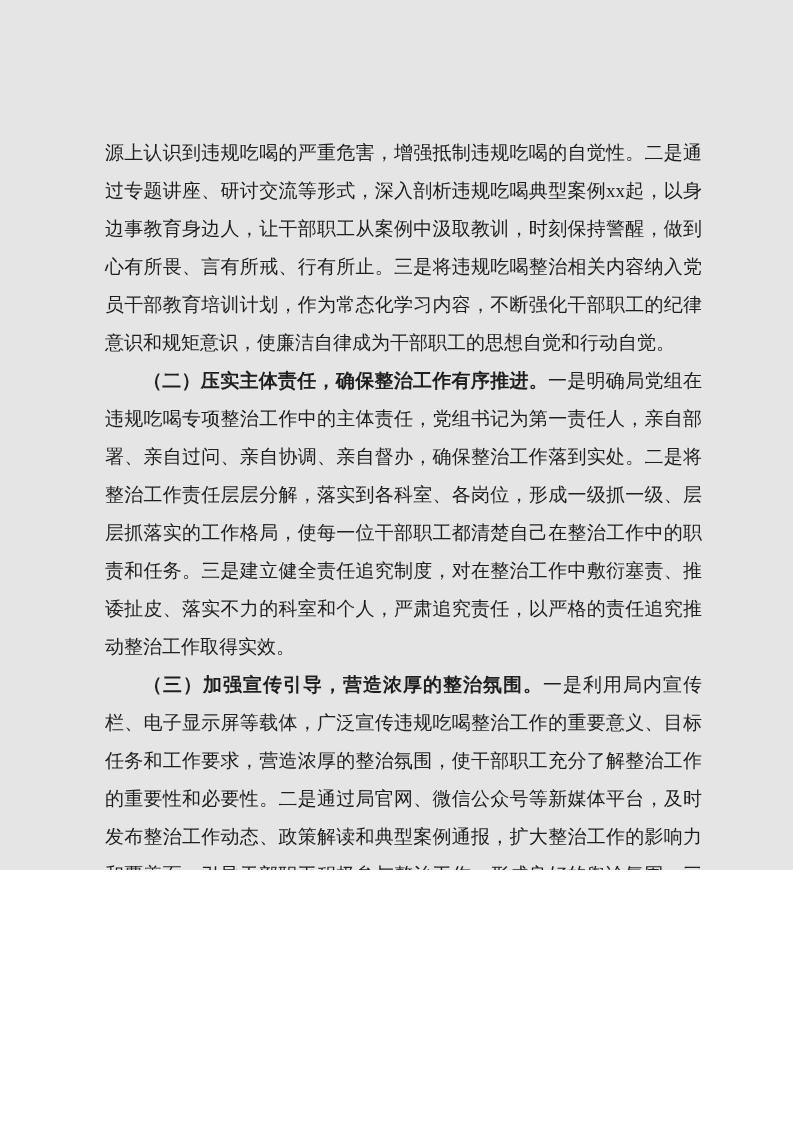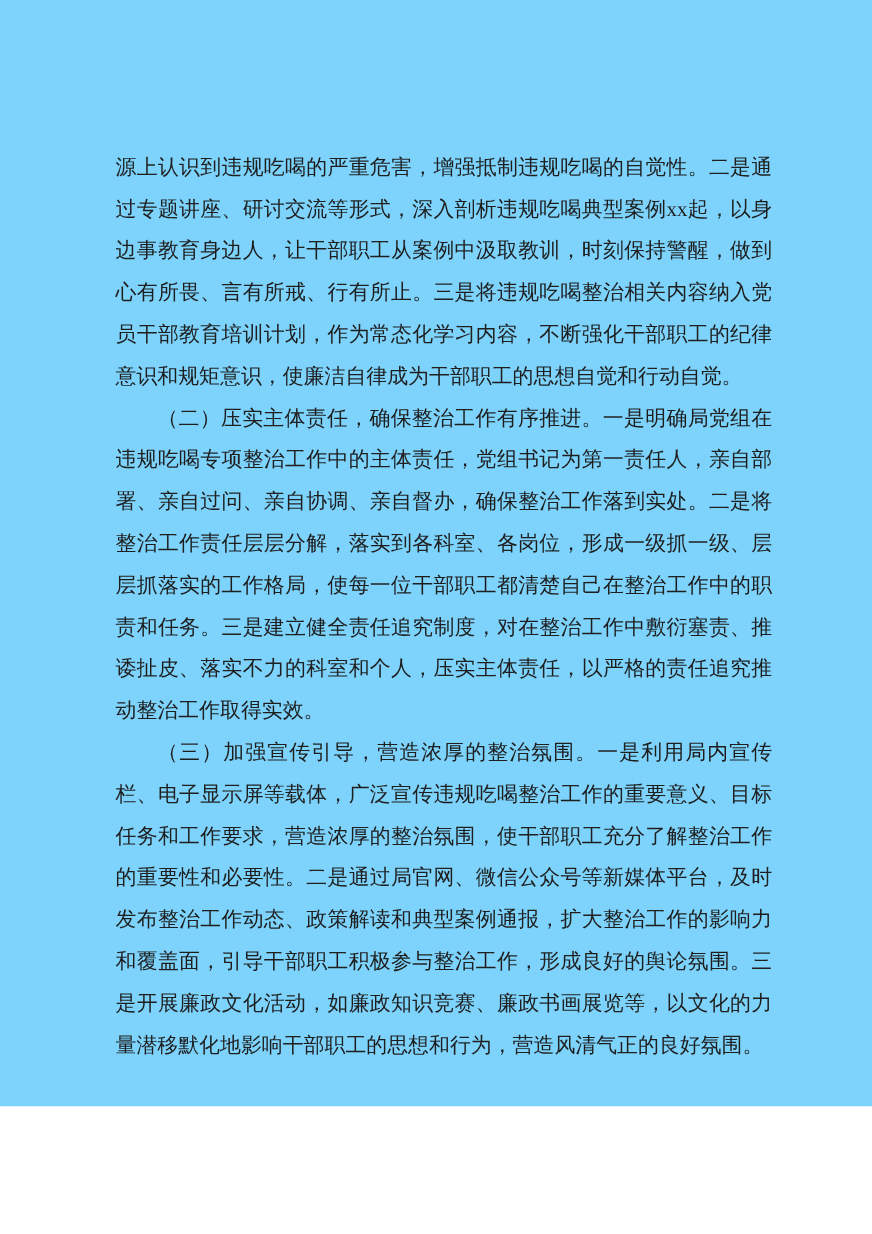--- a/index.html
+++ b/index.html
@@ -3,22 +3,22 @@
 <meta charset="utf-8">
 <style>
   html, body {
     margin: 0;
     padding: 0;
     background: #ffffff;
   }
   .page {
     position: relative;
     width: 793px;
-    height: 1006px;
-    background: #7dd3fc;
+    height: 870px;
+    background: #e5e5e5;
     overflow: hidden;
   }
   .doc-content {
     position: absolute;
     left: 105px;
     top: 134px;
     width: 597px;
     font-family: "Liberation Serif", "DejaVu Serif", serif;
     font-size: 19px;
     line-height: 38px;
@@ -27,35 +27,35 @@
   }
   .para {
     margin: 0;
     padding: 0;
     text-justify: inter-character;
   }
   .para.indent {
     text-indent: 2em;
   }
   .run.bold {
-    font-weight: 400;
+    font-weight: 700;
   }
   .page-footer {
     position: absolute;
     left: 131px;
     top: 1030px;
     font-family: "Liberation Serif", "DejaVu Serif", serif;
     font-size: 17px;
     letter-spacing: 3px;
     color: #2a2a2a;
   }
 </style>
 </head>
 <body>
 
 <div class="page">
   <div class="doc-content" id="doc-body">
       <p class="para"><span class="run">源上认识到违规吃喝的严重危害，增强抵制违规吃喝的自觉性。二是通过专题讲座、研讨交流等形式，深入剖析违规吃喝典型案例xx起，以身边事教育身边人，让干部职工从案例中汲取教训，时刻保持警醒，做到心有所畏、言有所戒、行有所止。三是将违规吃喝整治相关内容纳入党员干部教育培训计划，作为常态化学习内容，不断强化干部职工的纪律意识和规矩意识，使廉洁自律成为干部职工的思想自觉和行动自觉。</span></p>
-      <p class="para indent"><span class="run bold">（二）压实主体责任，确保整治工作有序推进。</span><span class="run">一是明确局党组在违规吃喝专项整治工作中的主体责任，党组书记为第一责任人，亲自部署、亲自过问、亲自协调、亲自督办，确保整治工作落到实处。二是将整治工作责任层层分解，落实到各科室、各岗位，形成一级抓一级、层层抓落实的工作格局，使每一位干部职工都清楚自己在整治工作中的职责和任务。三是建立健全责任追究制度，对在整治工作中敷衍塞责、推诿扯皮、落实不力的科室和个人，压实主体责任，以严格的责任追究推动整治工作取得实效。</span></p>
+      <p class="para indent"><span class="run bold">（二）压实主体责任，确保整治工作有序推进。</span><span class="run">一是明确局党组在违规吃喝专项整治工作中的主体责任，党组书记为第一责任人，亲自部署、亲自过问、亲自协调、亲自督办，确保整治工作落到实处。二是将整治工作责任层层分解，落实到各科室、各岗位，形成一级抓一级、层层抓落实的工作格局，使每一位干部职工都清楚自己在整治工作中的职责和任务。三是建立健全责任追究制度，对在整治工作中敷衍塞责、推诿扯皮、落实不力的科室和个人，严肃追究责任，以严格的责任追究推动整治工作取得实效。</span></p>
       <p class="para indent"><span class="run bold">（三）加强宣传引导，营造浓厚的整治氛围。</span><span class="run">一是利用局内宣传栏、电子显示屏等载体，广泛宣传违规吃喝整治工作的重要意义、目标任务和工作要求，营造浓厚的整治氛围，使干部职工充分了解整治工作的重要性和必要性。二是通过局官网、微信公众号等新媒体平台，及时发布整治工作动态、政策解读和典型案例通报，扩大整治工作的影响力和覆盖面，引导干部职工积极参与整治工作，形成良好的舆论氛围。三是开展廉政文化活动，如廉政知识竞赛、廉政书画展览等，以文化的力量潜移默化地影响干部职工的思想和行为，营造风清气正的良好氛围。</span></p>
     </div>
   <div class="page-footer">— 2 —</div>
 </div>
 
 </body></html>

